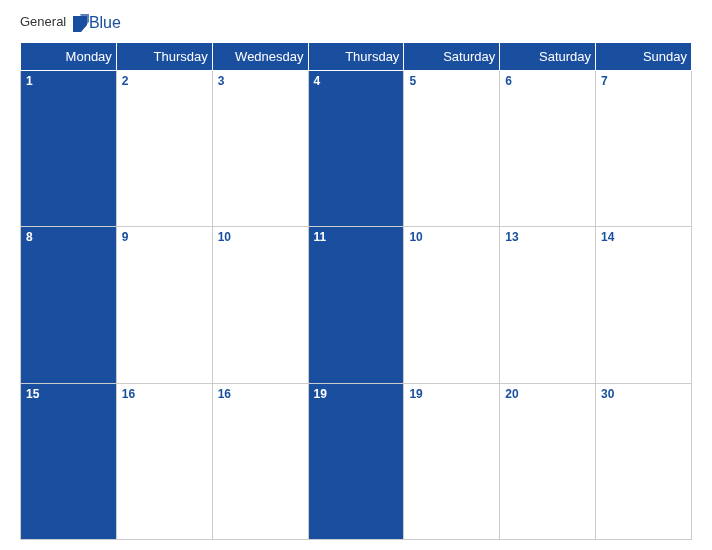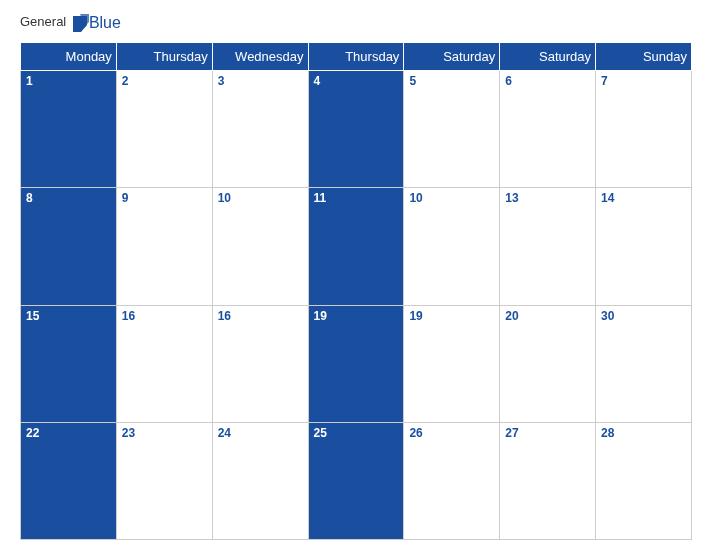--- a/index.html
+++ b/index.html
@@ -124,23 +124,14 @@
       </tr>
       <tr>
         <td class="blue-bg"><span class="day-num">15</span></td>
         <td><span class="day-num">16</span></td>
         <td><span class="day-num">16</span></td>
         <td class="blue-bg"><span class="day-num">19</span></td>
         <td><span class="day-num">19</span></td>
         <td><span class="day-num">20</span></td>
         <td><span class="day-num">30</span></td>
       </tr>
-      <tr>
-        <td class="blue-bg"><span class="day-num">22</span></td>
-        <td><span class="day-num">23</span></td>
-        <td><span class="day-num">24</span></td>
-        <td class="blue-bg"><span class="day-num">25</span></td>
-        <td><span class="day-num">26</span></td>
-        <td><span class="day-num">27</span></td>
-        <td><span class="day-num">28</span></td>
-      </tr>
     </tbody>
 </table>
 
 </body></html>

